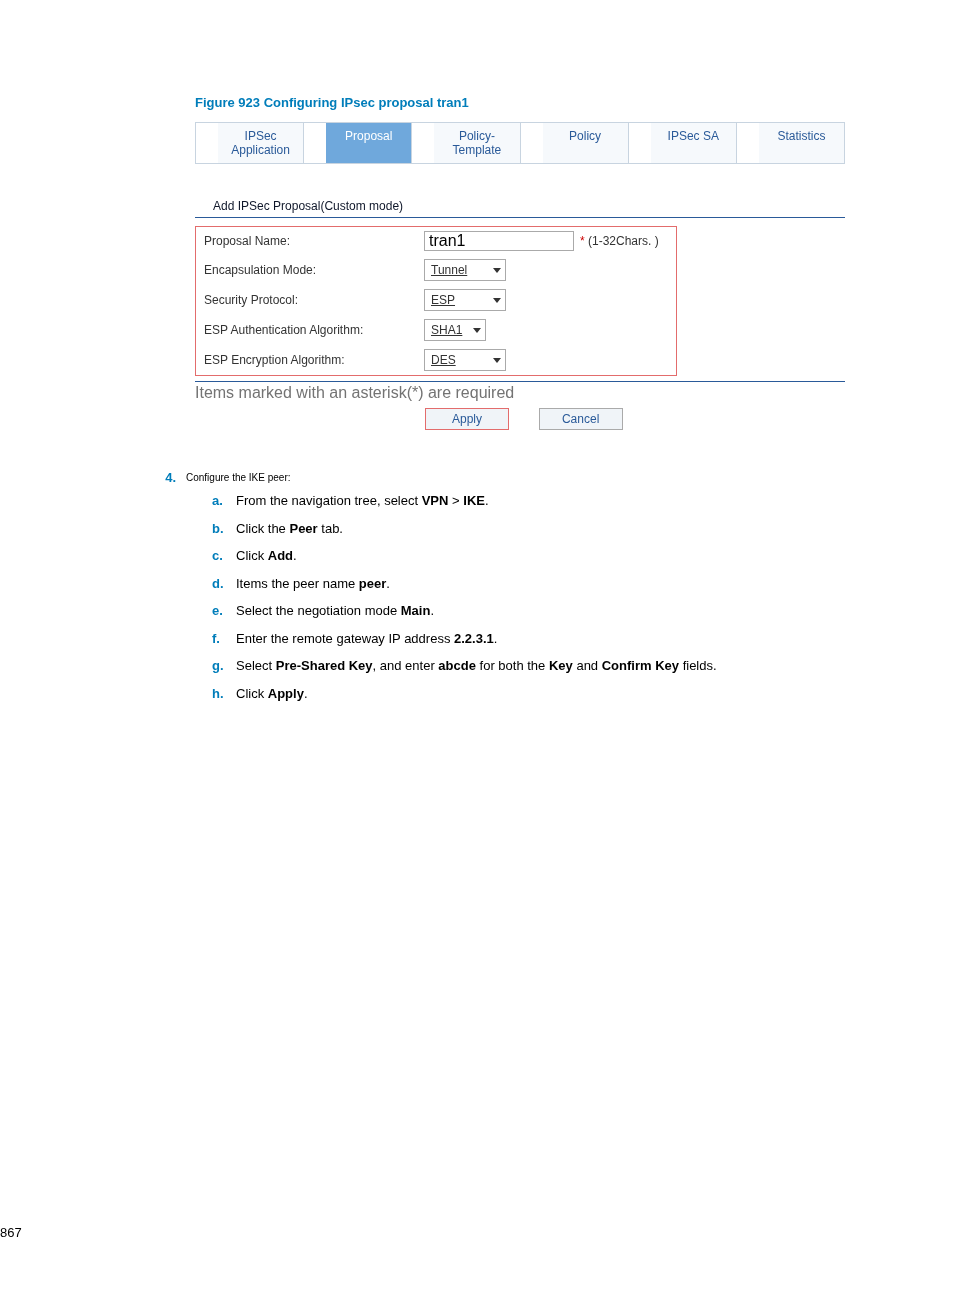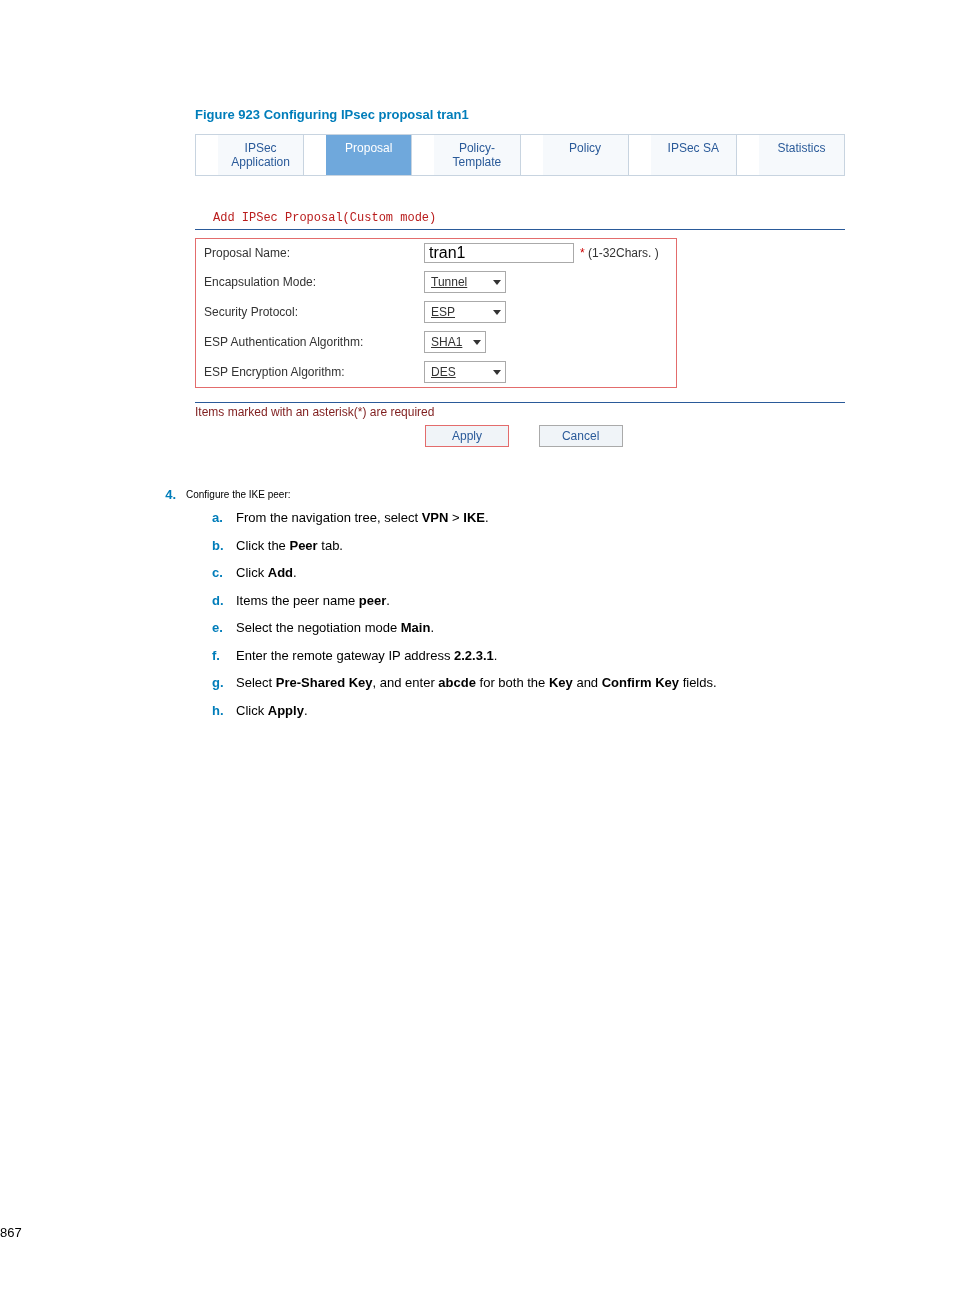--- a/index.html
+++ b/index.html
@@ -14,21 +14,21 @@
     width: 954px;
     height: 1296px;
     position: relative;
     box-sizing: border-box;
     padding: 95px 100px 0 140px;
   }
   .figure-title {
     color: #007dba;
     font-weight: bold;
     font-size: 13px;
-    margin: 12px 0 12px 55px;
+    margin: 0 0 12px 55px;
   }
   .screenshot {
     margin-left: 55px;
     width: 650px;
   }
   .tabs {
     display: flex;
     border: 1px solid #c8d4e0;
     border-bottom: 1px solid #c8d4e0;
     font-family: Verdana, Arial, sans-serif;
@@ -42,22 +42,22 @@
     border-right: 1px solid #c8d4e0;
     background: #f6f9fc;
     margin-left: 22px;
   }
   .tab:last-child { border-right: none; }
   .tab.active {
     background: #6fa8dc;
     color: #fff;
   }
   .section-title {
-    color: #b91c1c;
-    font-family: Liberation Mono, monospace;
+    color: #0f172a;
+    font-family: Liberation Sans, sans-serif;
     font-size: 12px;
     margin: 35px 0 8px 0;
     padding: 0 0 4px 18px;
     border-bottom: 1px solid #2a5a99;
   }
   .form-box {
     border: 1px solid #e36c6c;
     font-family: Verdana, Arial, sans-serif;
     font-size: 12px;
     color: #333;
@@ -100,23 +100,23 @@
   }
   .caret {
     width: 0; height: 0;
     border-left: 4px solid transparent;
     border-right: 4px solid transparent;
     border-top: 5px solid #333;
     margin-left: 8px;
   }
   .note {
     font-family: Verdana, Arial, sans-serif;
-    font-size: 12px;
-    color: #7f1d1d;
-    margin: 14px 0 0 0;
+    font-size: 16px;
+    color: #737373;
+    margin: 5px 0 0 0;
     padding-top: 2px;
     border-top: 1px solid #2a5a99;
     width: 650px;
   }
   .buttons {
     margin: 6px 0 0 0;
     padding-left: 230px;
   }
   .btn {
     display: inline-block;

